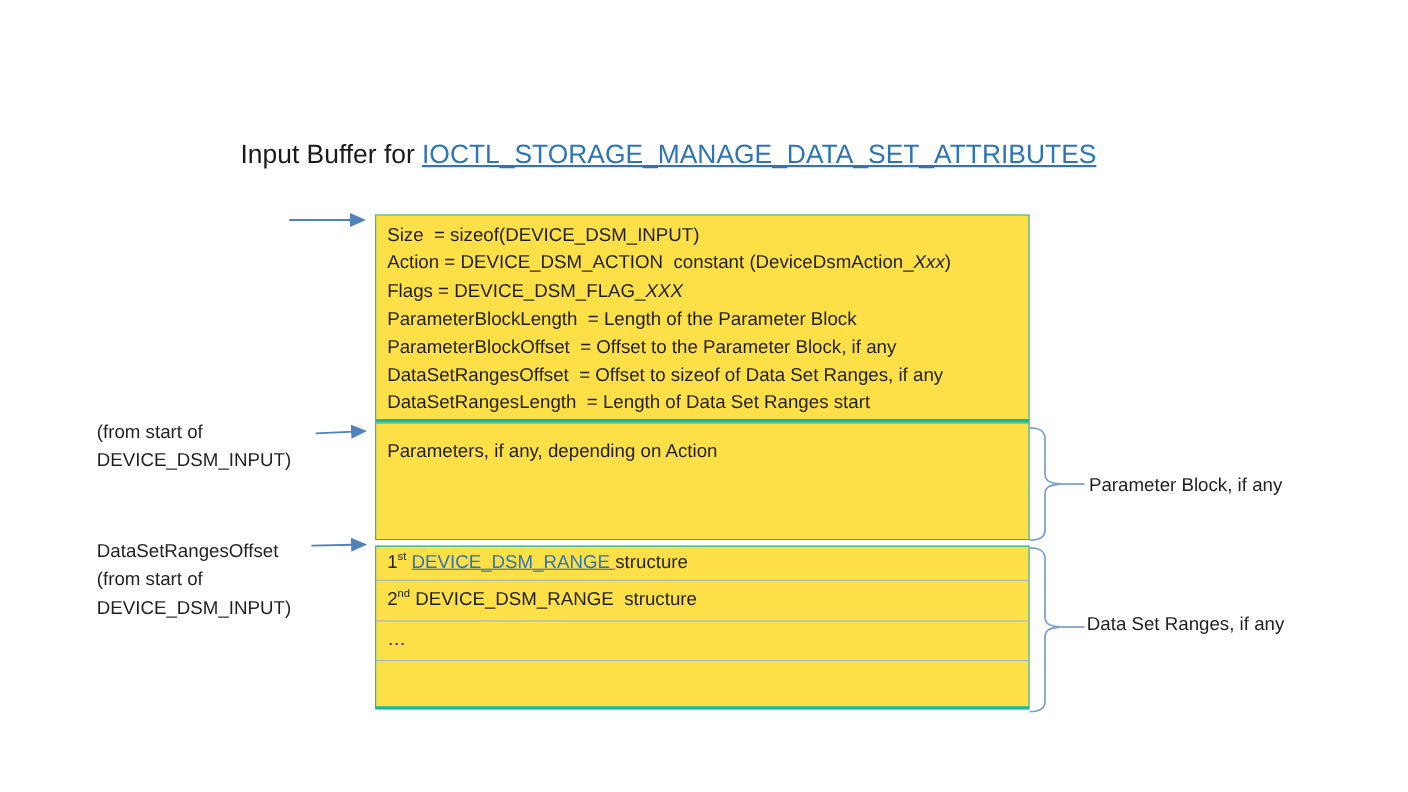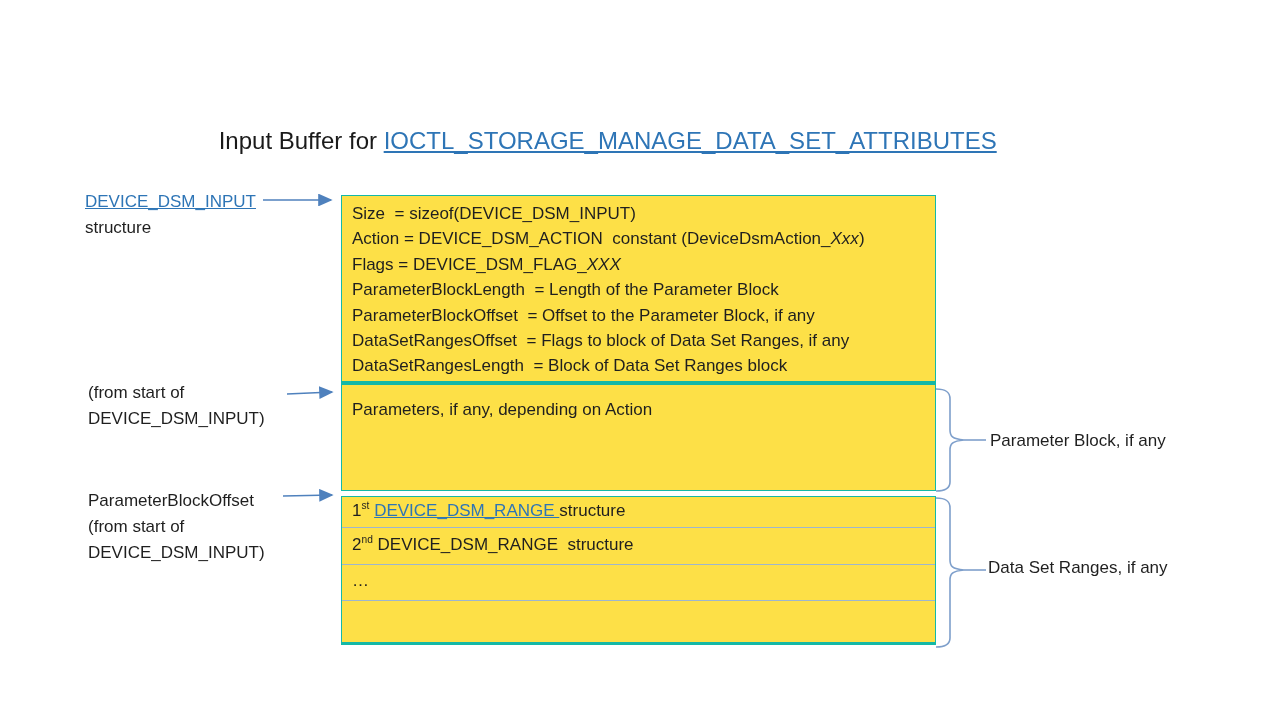--- a/index.html
+++ b/index.html
@@ -62,44 +62,40 @@
     <line x1="287" y1="394" x2="332" y2="392" stroke="#4F81BD" stroke-width="1.6" marker-end="url(#arrowhead)"></line>
     <line x1="283" y1="496" x2="332" y2="495" stroke="#4F81BD" stroke-width="1.6" marker-end="url(#arrowhead)"></line>
 
     <path d="M936,389 C946,389 950,392 950,399 L950,430 C950,436 952,439 964,440 C952,441 950,444 950,450 L950,482 C950,488 946,491 936,491" fill="none" stroke="#7E9FCB" stroke-width="1.6"></path>
     <line x1="964" y1="440" x2="986" y2="440" stroke="#7E9FCB" stroke-width="1.6"></line>
 
     <path d="M936,498 C946,498 950,501 950,508 L950,560 C950,566 952,569 964,570 C952,571 950,574 950,580 L950,638 C950,644 946,647 936,647" fill="none" stroke="#7E9FCB" stroke-width="1.6"></path>
     <line x1="964" y1="570" x2="986" y2="570" stroke="#7E9FCB" stroke-width="1.6"></line>
   </svg>
 
-  <div class="llabel lbl-input">
-    <div class="txt"><span class="link">DEVICE_DSM_INPUT</span></div>
-    <div class="txt"><span>structure</span></div>
-  </div>
 
   <div class="llabel lbl-param">
     <div class="txt"><span>(from start of</span></div>
     <div class="txt"><span>DEVICE_DSM_INPUT)</span></div>
   </div>
 
   <div class="llabel lbl-ranges">
-    <div class="txt"><span>ParameterBlockOffset</span></div>
+    <div class="txt"><span>DataSetRangesOffset</span></div>
     <div class="txt"><span>(from start of</span></div>
     <div class="txt"><span>DEVICE_DSM_INPUT)</span></div>
   </div>
 
   <div class="sect box-input">
     <div class="bline txt"><span>Size  = sizeof(DEVICE_DSM_INPUT)</span></div>
     <div class="bline txt"><span>Action = DEVICE_DSM_ACTION  constant (DeviceDsmAction_</span><span class="italic">Xxx</span><span>)</span></div>
     <div class="bline txt"><span>Flags = DEVICE_DSM_FLAG_</span><span class="italic">XXX</span></div>
     <div class="bline txt"><span>ParameterBlockLength  = Length of the Parameter Block</span></div>
     <div class="bline txt"><span>ParameterBlockOffset  = Offset to the Parameter Block, if any</span></div>
-    <div class="bline txt"><span>DataSetRangesOffset  = Flags to block of Data Set Ranges, if any</span></div>
-    <div class="bline txt"><span>DataSetRangesLength  = Block of Data Set Ranges block</span></div>
+    <div class="bline txt"><span>DataSetRangesOffset  = Offset to sizeof of Data Set Ranges, if any</span></div>
+    <div class="bline txt"><span>DataSetRangesLength  = Length of Data Set Ranges start</span></div>
   </div>
 
   <div class="sect box-params">
     <div class="txt"><span>Parameters, if any, depending on Action</span></div>
   </div>
 
   <div class="sect box-ranges">
     <div class="rrow rrow-0 txt"><span>1</span><sup>st</sup><span> </span><span class="link">DEVICE_DSM_RANGE </span><span>structure</span></div>
     <div class="rrow rrow-1 txt"><span>2</span><sup>nd</sup><span> DEVICE_DSM_RANGE  structure</span></div>
     <div class="rrow rrow-2 txt"><span>…</span></div>

